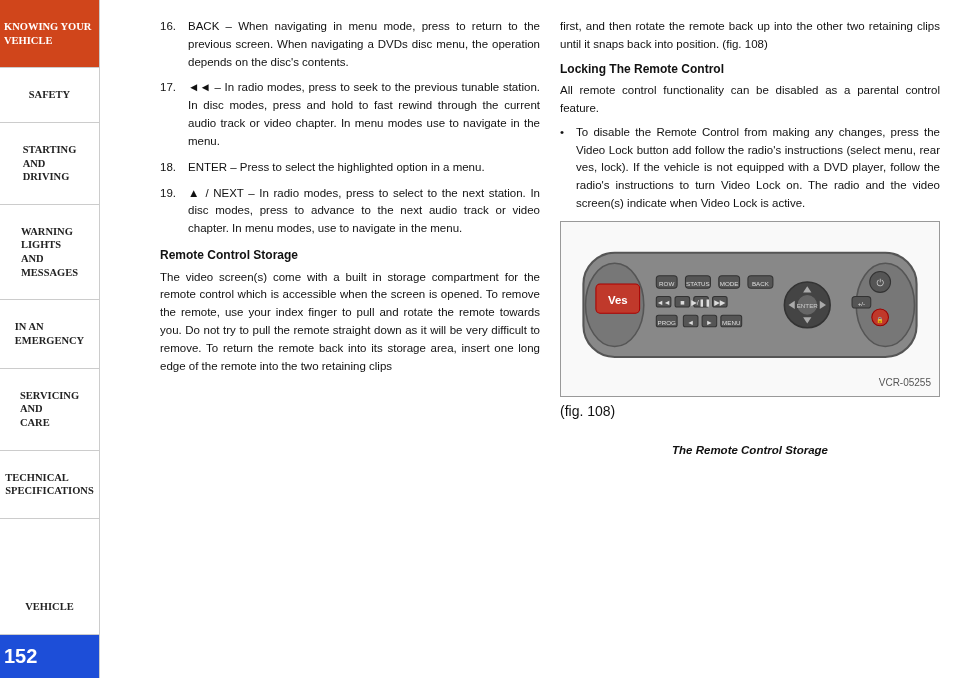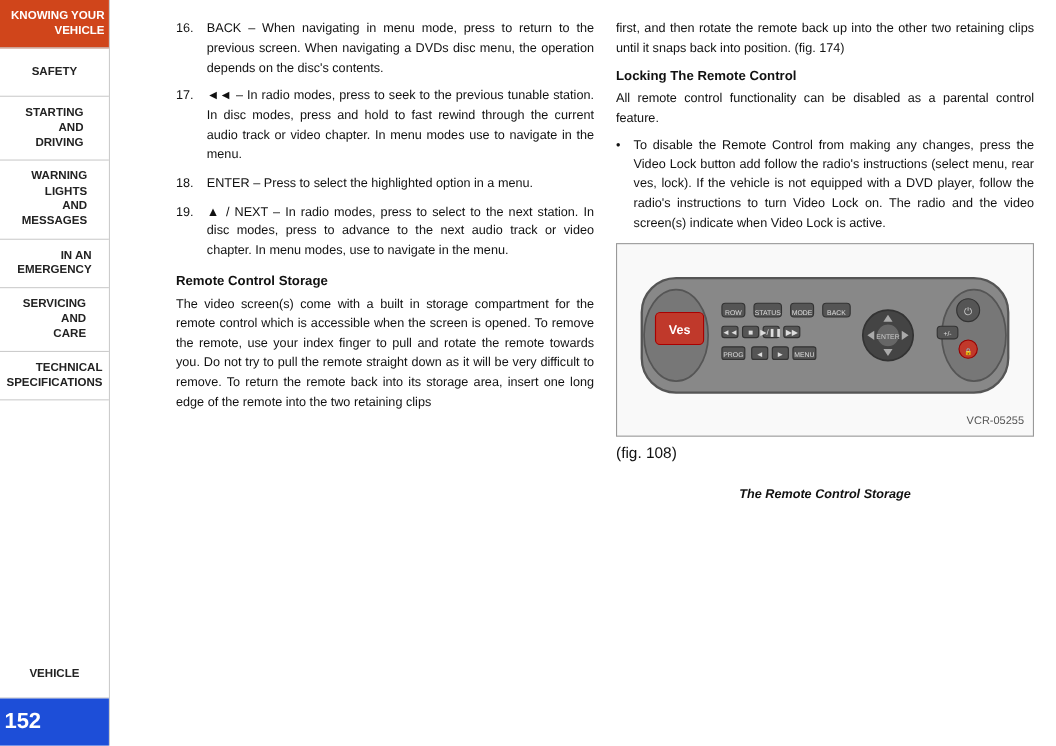--- a/index.html
+++ b/index.html
@@ -19,28 +19,29 @@
       display: flex;
       flex-direction: column;
       border-right: 1px solid #ccc;
       flex-shrink: 0;
     }
     .sidebar-item {
       border-bottom: 1px solid #ccc;
       display: flex;
       align-items: center;
       justify-content: center;
-      text-align: right;
-      padding: 8px 4px;
+      text-align: left;
+      padding: 20px 4px;
       cursor: pointer;
       font-size: 10.5px;
       font-weight: bold;
       line-height: 1.3;
       color: #222;
       min-height: 44px;
+      font-family: Liberation Serif, serif;
     }
     .sidebar-item.active {
       background: #d0451b;
       color: #fff;
     }
     .sidebar-bottom {
       margin-top: auto;
     }
     .page-number-box {
       background: #1d4ed8;
@@ -202,21 +203,21 @@
       <span class="list-num">19.</span>
       <span class="list-text">▲ / NEXT – In radio modes, press to select to the next station. In disc modes, press to advance to the next audio track or video chapter. In menu modes, use to navigate in the menu.</span>
     </div>
 
     <div class="section-heading">Remote Control Storage</div>
     <div class="section-paragraph">The video screen(s) come with a built in storage compartment for the remote control which is accessible when the screen is opened. To remove the remote, use your index finger to pull and rotate the remote towards you. Do not try to pull the remote straight down as it will be very difficult to remove. To return the remote back into its storage area, insert one long edge of the remote into the two retaining clips</div>
   </div>
 
   <div class="right-col">
 
-    <div class="section-paragraph">first, and then rotate the remote back up into the other two retaining clips until it snaps back into position. (fig. 174)</div>
+    <div class="section-paragraph">first, and then rotate the remote back up into the other two retaining clips until it snaps back into position. (fig. 108)</div>
 
     <div class="section-heading">Locking The Remote Control</div>
     <div class="section-paragraph">All remote control functionality can be disabled as a parental control feature.</div>
 
     <div class="bullet-item">
       <span class="bullet-dot">•</span>
       <span>To disable the Remote Control from making any changes, press the Video Lock button add follow the radio's instructions (select menu, rear ves, lock). If the vehicle is not equipped with a DVD player, follow the radio's instructions to turn Video Lock on. The radio and the video screen(s) indicate when Video Lock is active.</span>
     </div>
 
     <div class="remote-img-box">

